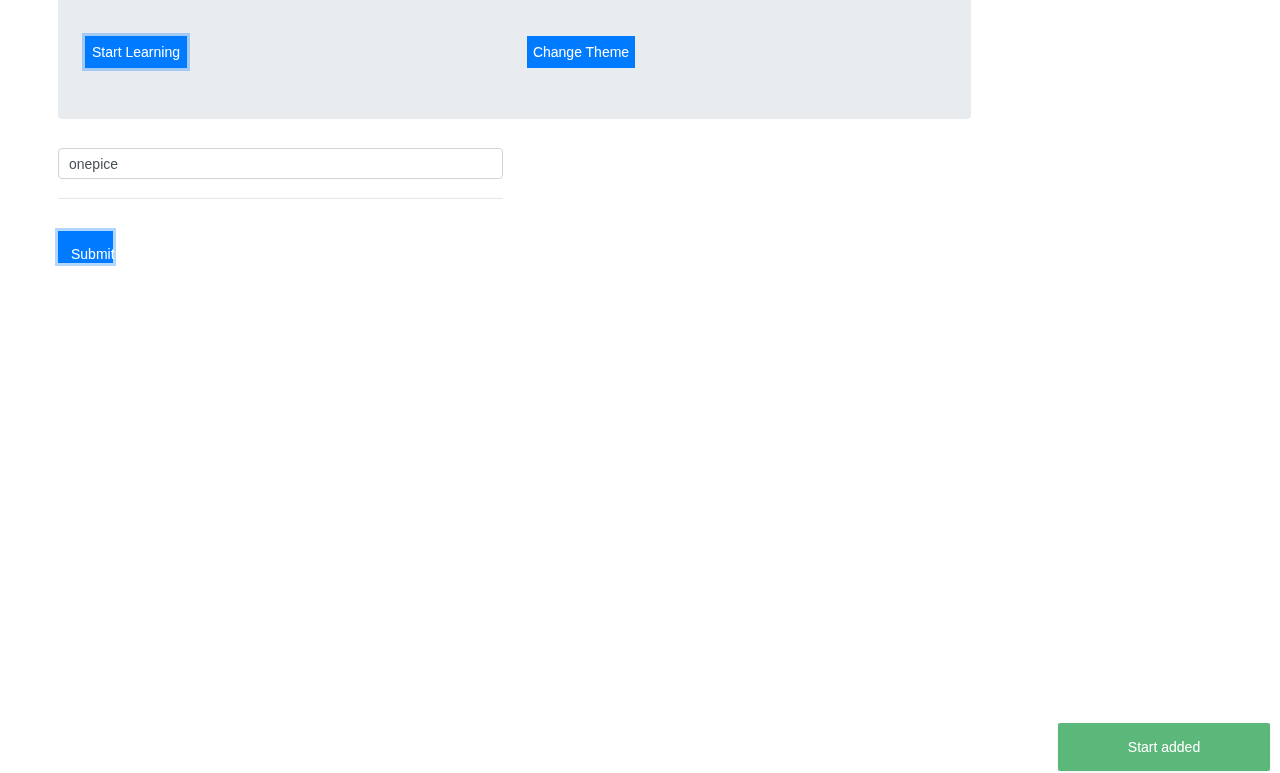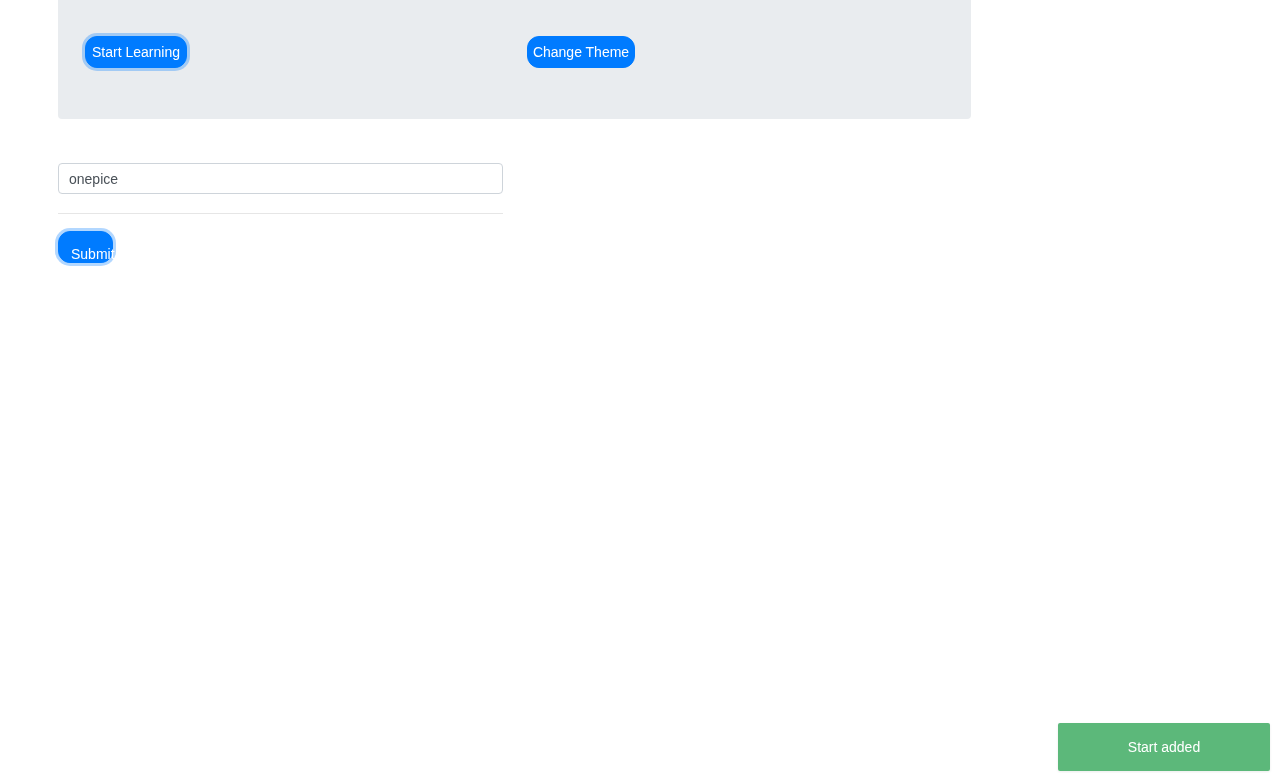--- a/index.html
+++ b/index.html
@@ -34,21 +34,21 @@
     height: 100%;
   }
 
   .btn {
     font-family: "Liberation Sans", sans-serif;
     font-size: 14px;
     line-height: 1.5;
     color: #ffffff;
     background-color: #007bff;
     border: 1px solid #007bff;
-    border-radius: 12px;
+    border-radius: 0;
     padding: 6px 12px;
     cursor: pointer;
     display: inline-block;
     text-align: center;
     white-space: nowrap;
     user-select: none;
   }
 
   .btn-focused {
     box-shadow: 0 0 0 3px rgba(0, 123, 255, 0.30);
@@ -95,21 +95,20 @@
     height: 31px;
     padding: 4px 10px;
     font-family: "Liberation Sans", sans-serif;
     font-size: 14px;
     line-height: 21px;
     color: #495057;
     background-color: #ffffff;
     background-clip: padding-box;
     border: 1px solid #ced4da;
     border-radius: 4px;
-    margin-top: 15px;
   }
 
   .divider {
     box-sizing: border-box;
     width: 445px;
     height: 0;
     margin: 19px 0 0 0;
     border: 0;
     border-top: 1px solid #e6e6e6;
   }

